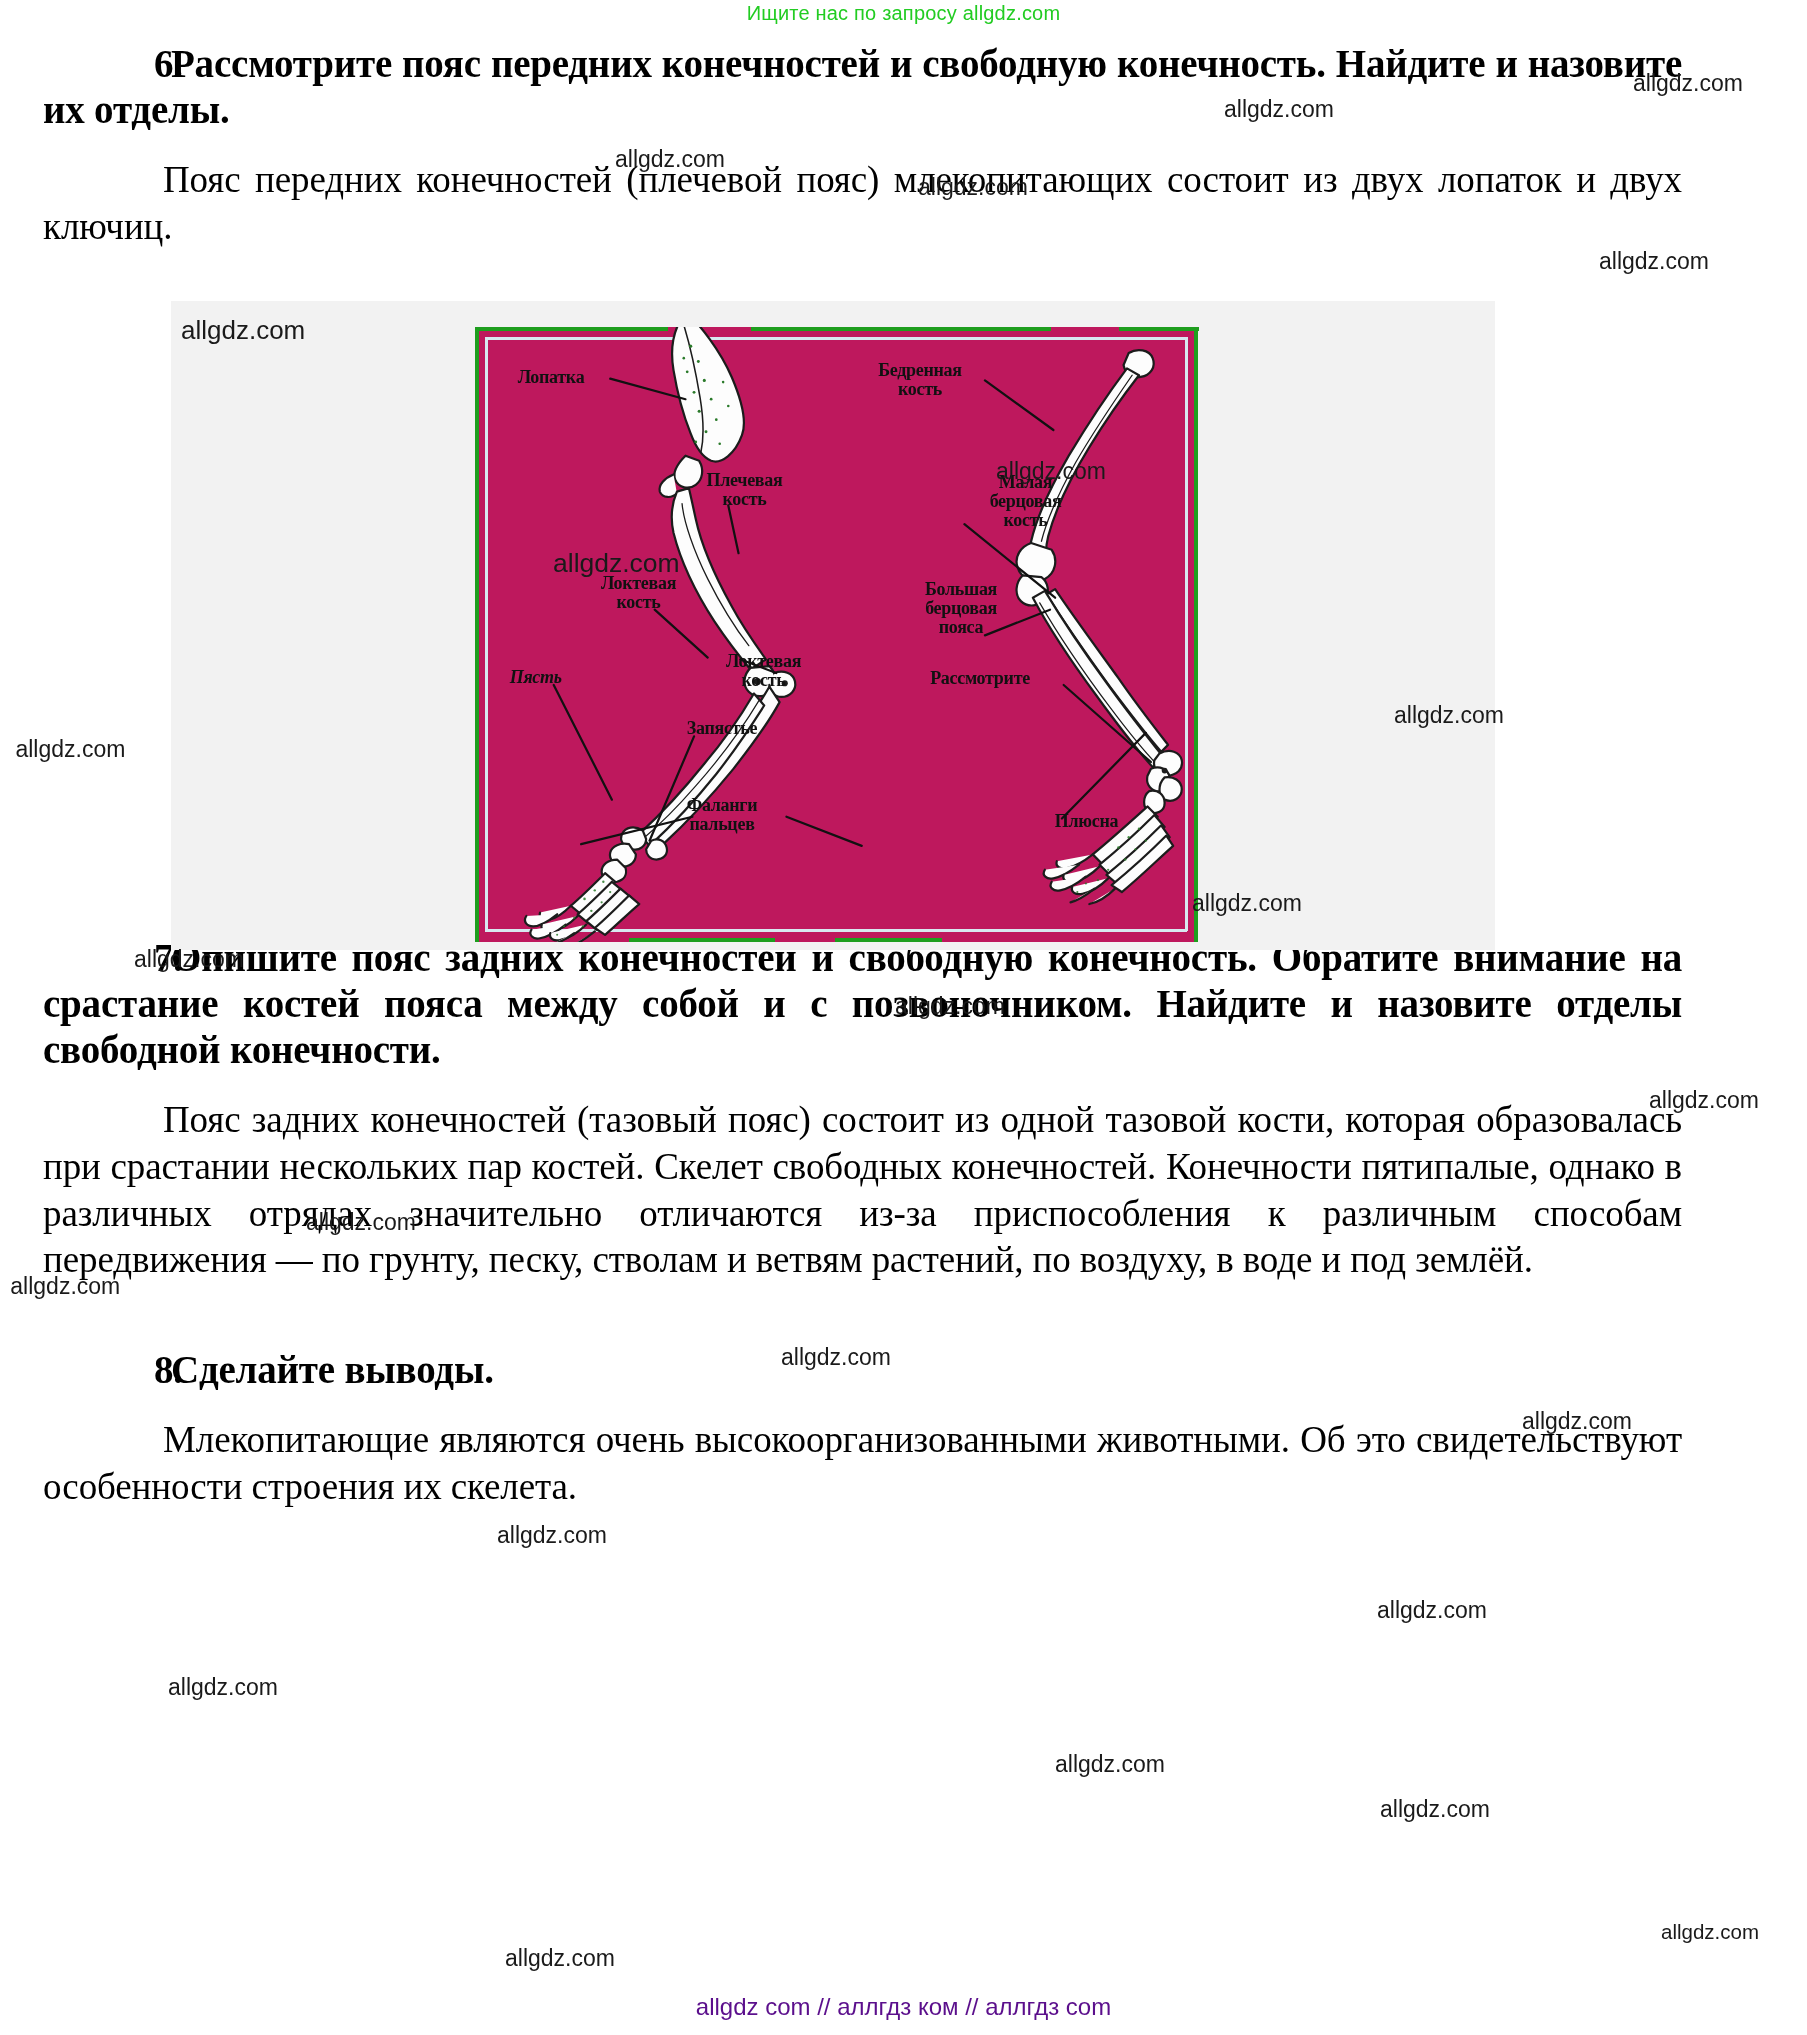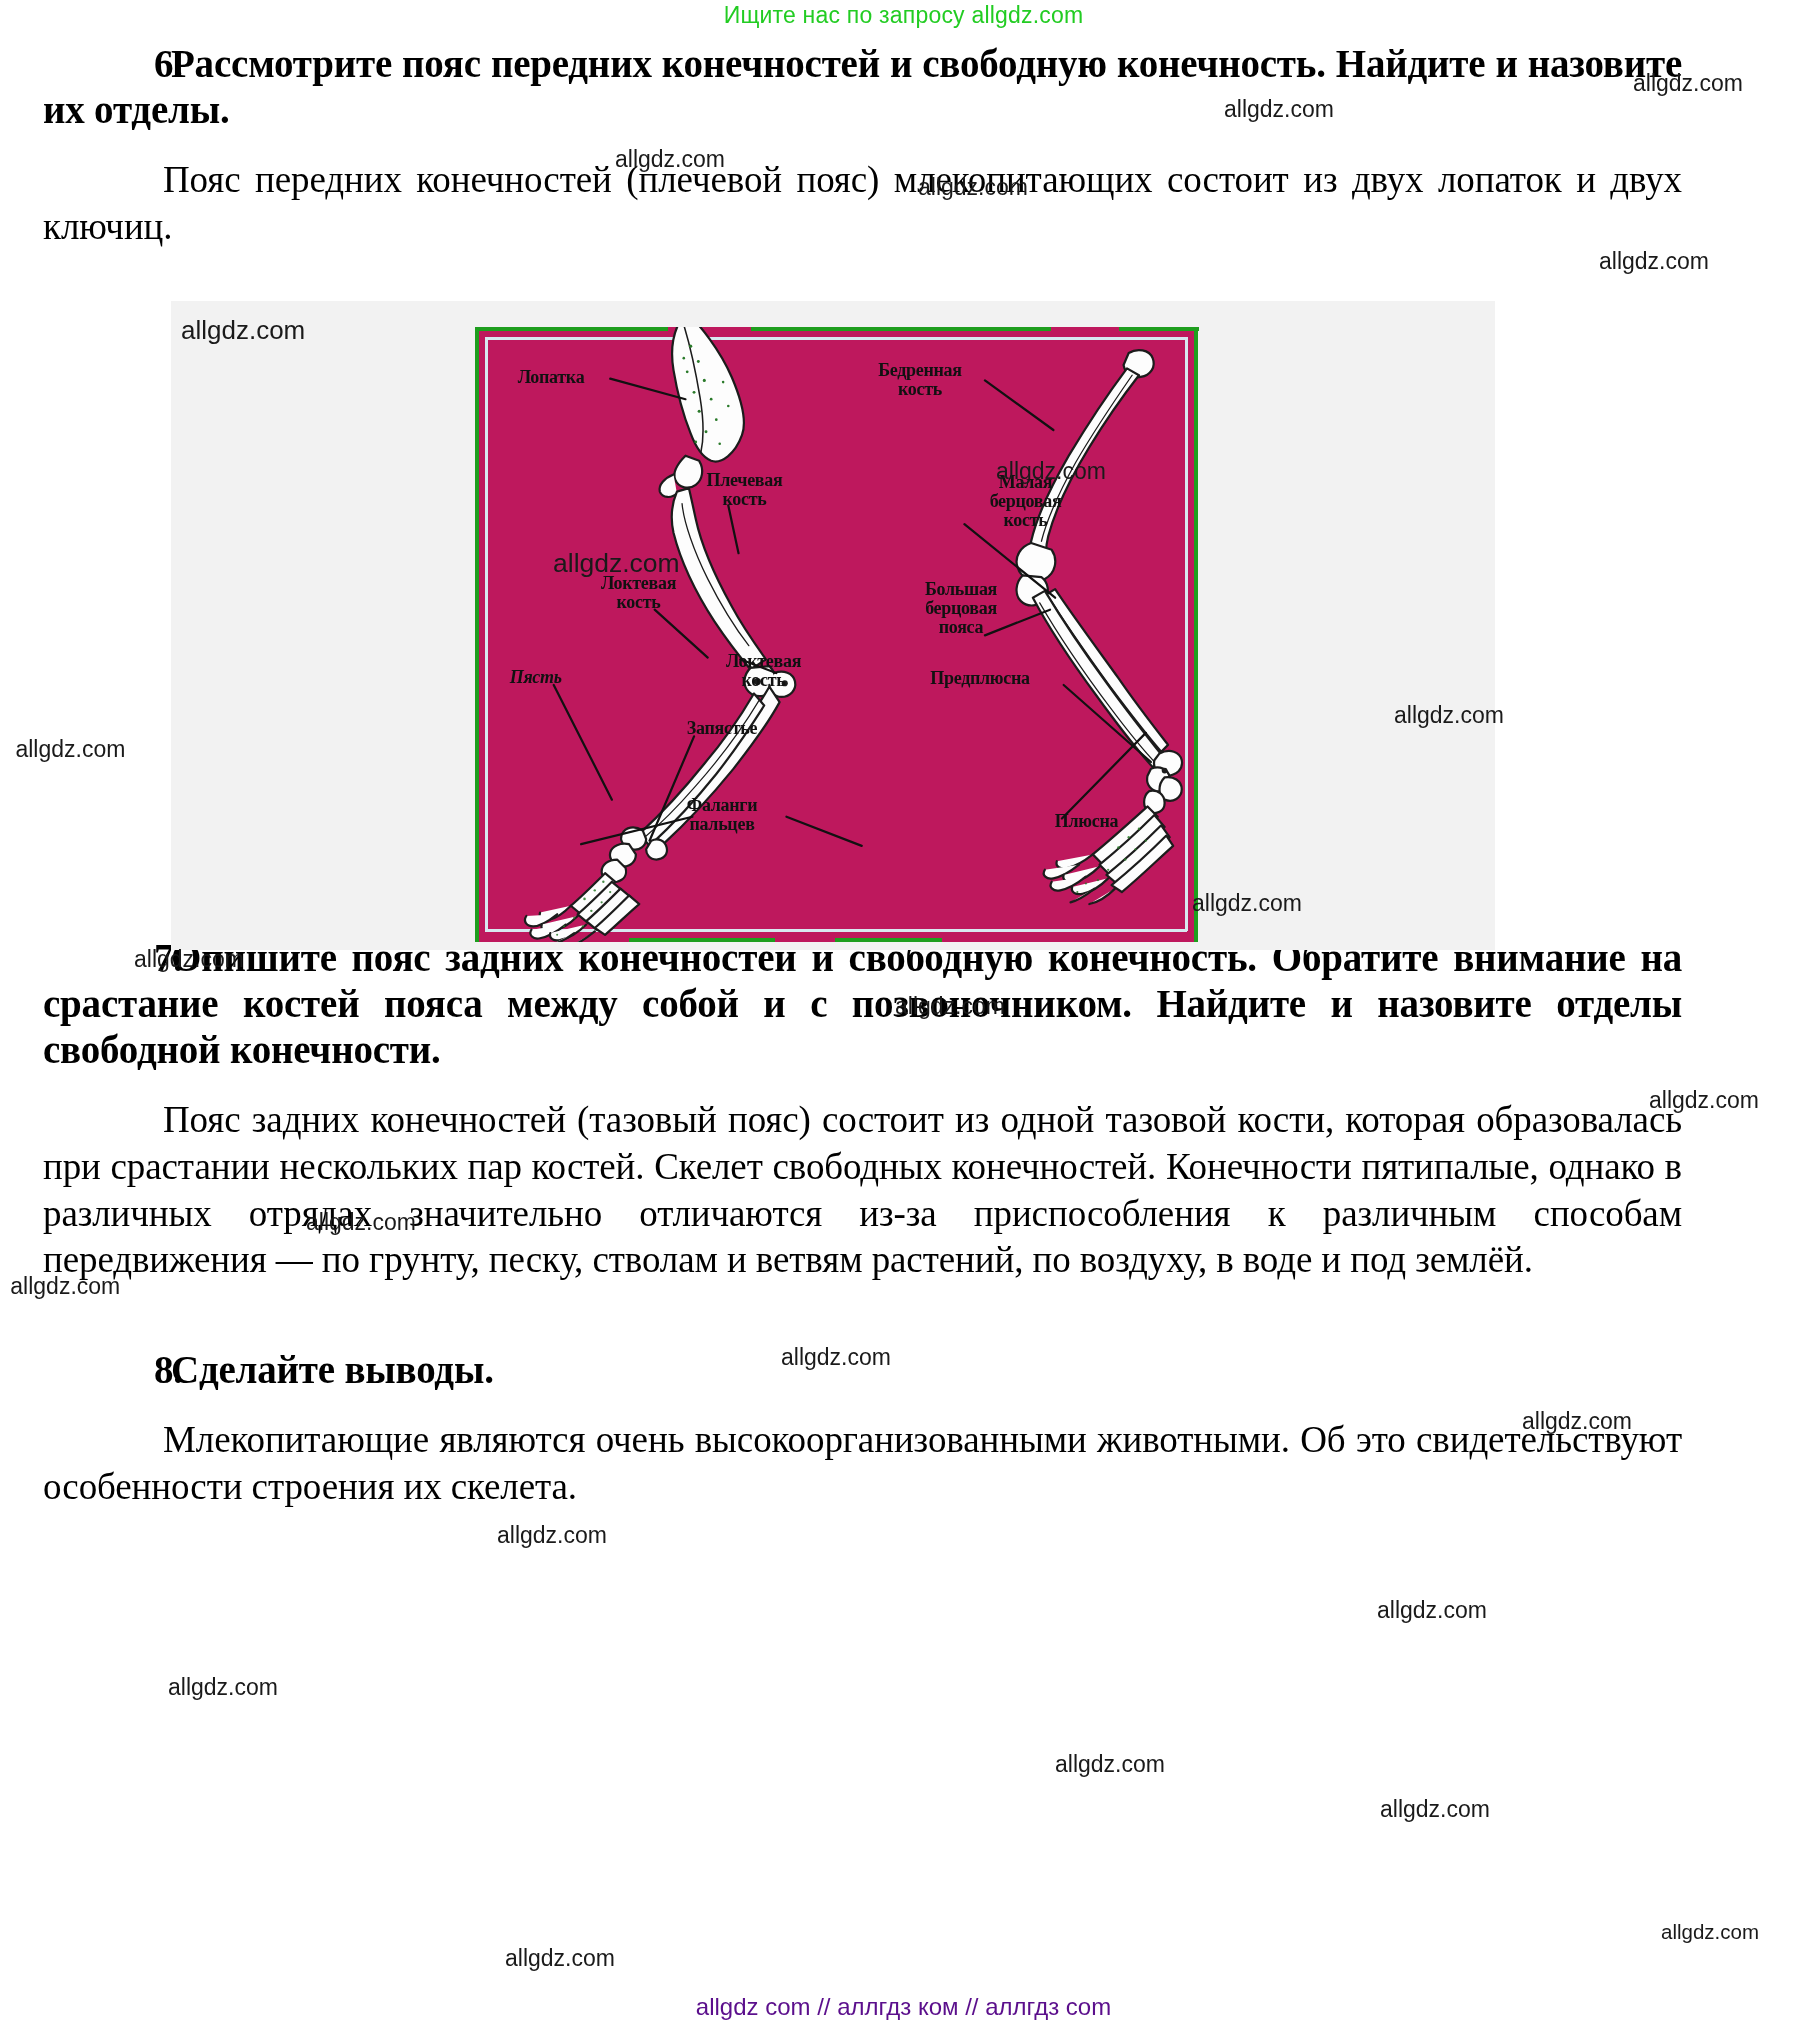--- a/index.html
+++ b/index.html
@@ -17,21 +17,21 @@
 
   
   .promo-banner {
     position: absolute;
     top: 1.7px;
     left: 0;
     width: 1807px;
     text-align: center;
     color: #22cc22;
     font-family: "Liberation Sans", "DejaVu Sans", sans-serif;
-    font-size: 23px;
+    font-size: 20px;
     letter-spacing: 0.2px;
     white-space: nowrap;
   }
 
   
   .doc {
     position: absolute;
     left: 43px;
     top: 41px;
     width: 1639px;
@@ -369,21 +369,21 @@
 берцовая
 кость</div>
         <div class="fig-label" style="left: 108px; top: 247px; width: 111px;">Локтевая
 кость</div>
         <div class="fig-label" style="left: 428px; top: 253px; width: 116px;">Большая
 берцовая
 пояса</div>
         <div class="fig-label" style="left: 13.7px; top: 341px; width: 94px; font-style: italic;">Пясть</div>
         <div class="fig-label" style="left: 233px; top: 325px; width: 111px;">Локтевая
 кость</div>
-        <div class="fig-label" style="left: 428px; top: 342px; width: 154px;">Предплюсна</div>
+        <div class="fig-label" style="left: 428px; top: 342px; width: 154px;">Рассмотрите</div>
         <div class="fig-label" style="left: 187px; top: 392px; width: 120px;">Запястье</div>
         <div class="fig-label" style="left: 187px; top: 469px; width: 120px;">Фаланги
 пальцев</div>
         <div class="fig-label" style="left: 556px; top: 485px; width: 111px;">Плюсна</div>
       </div>
 
   </div>
 </div>
 
 <div id="watermark-layer">

